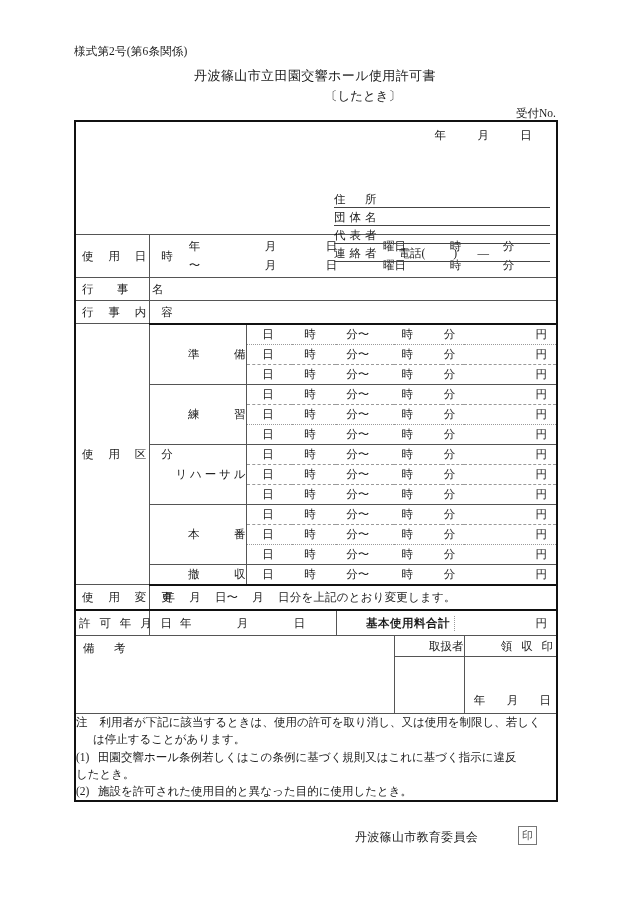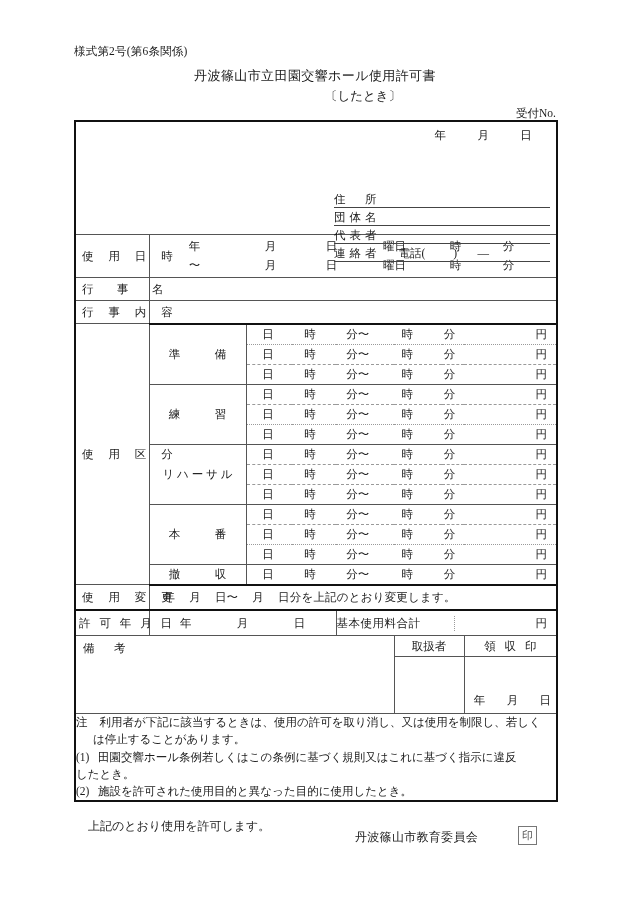--- a/index.html
+++ b/index.html
@@ -89,21 +89,21 @@
   
   .lbl-spread {
     display: block;
     text-align: center;
     letter-spacing: 6px;
     text-indent: 6px;
     white-space: nowrap;
   }
   .lbl-center {
     display: block;
-    text-align: center;
+    text-align: right;
     white-space: nowrap;
   }
 
   
   .applicant-cell { height: 112px; position: relative; }
   .appl-date {
     position: absolute;
     right: 10px;
     top: 6px;
     white-space: nowrap;
@@ -181,24 +181,25 @@
   .permit-date { text-align: center; white-space: nowrap; }
   .permit-date i { font-style: normal; display: inline-block; width: 54px; text-align: center; }
   .fee-label {
     display: flex;
     align-items: center;
     height: 22px;
     white-space: nowrap;
   }
   .fee-label .fl-txt {
     flex: 1 1 auto;
-    text-align: left;
+    text-align: right;
     letter-spacing: 0.5px;
     border-right: 1px dotted #9a9a9a;
     padding-right: 4px;
+    font-weight: bold;
   }
   .fee-label .fl-yen {
     flex: 0 0 92px;
     text-align: right;
     padding-right: 9px;
   }
 
   
   .remarks-cell {
     height: 76px;
@@ -624,17 +625,16 @@
         </div>
         <div class="note-item-cont">したとき。</div>
         <div class="note-item">
           <span class="ni-num">(2)</span><span class="ni-body">施設を許可された使用目的と異なった目的に使用したとき。</span>
         </div>
       </td>
     </tr>
   </tbody>
     </table>
 
-  <div class="footer-permit">上記のとおり使用を許可します。</div>
   <div class="footer-org">丹波篠山市教育委員会</div>
   <div class="footer-seal">印</div>
 
 </div>
 
 </body></html>

